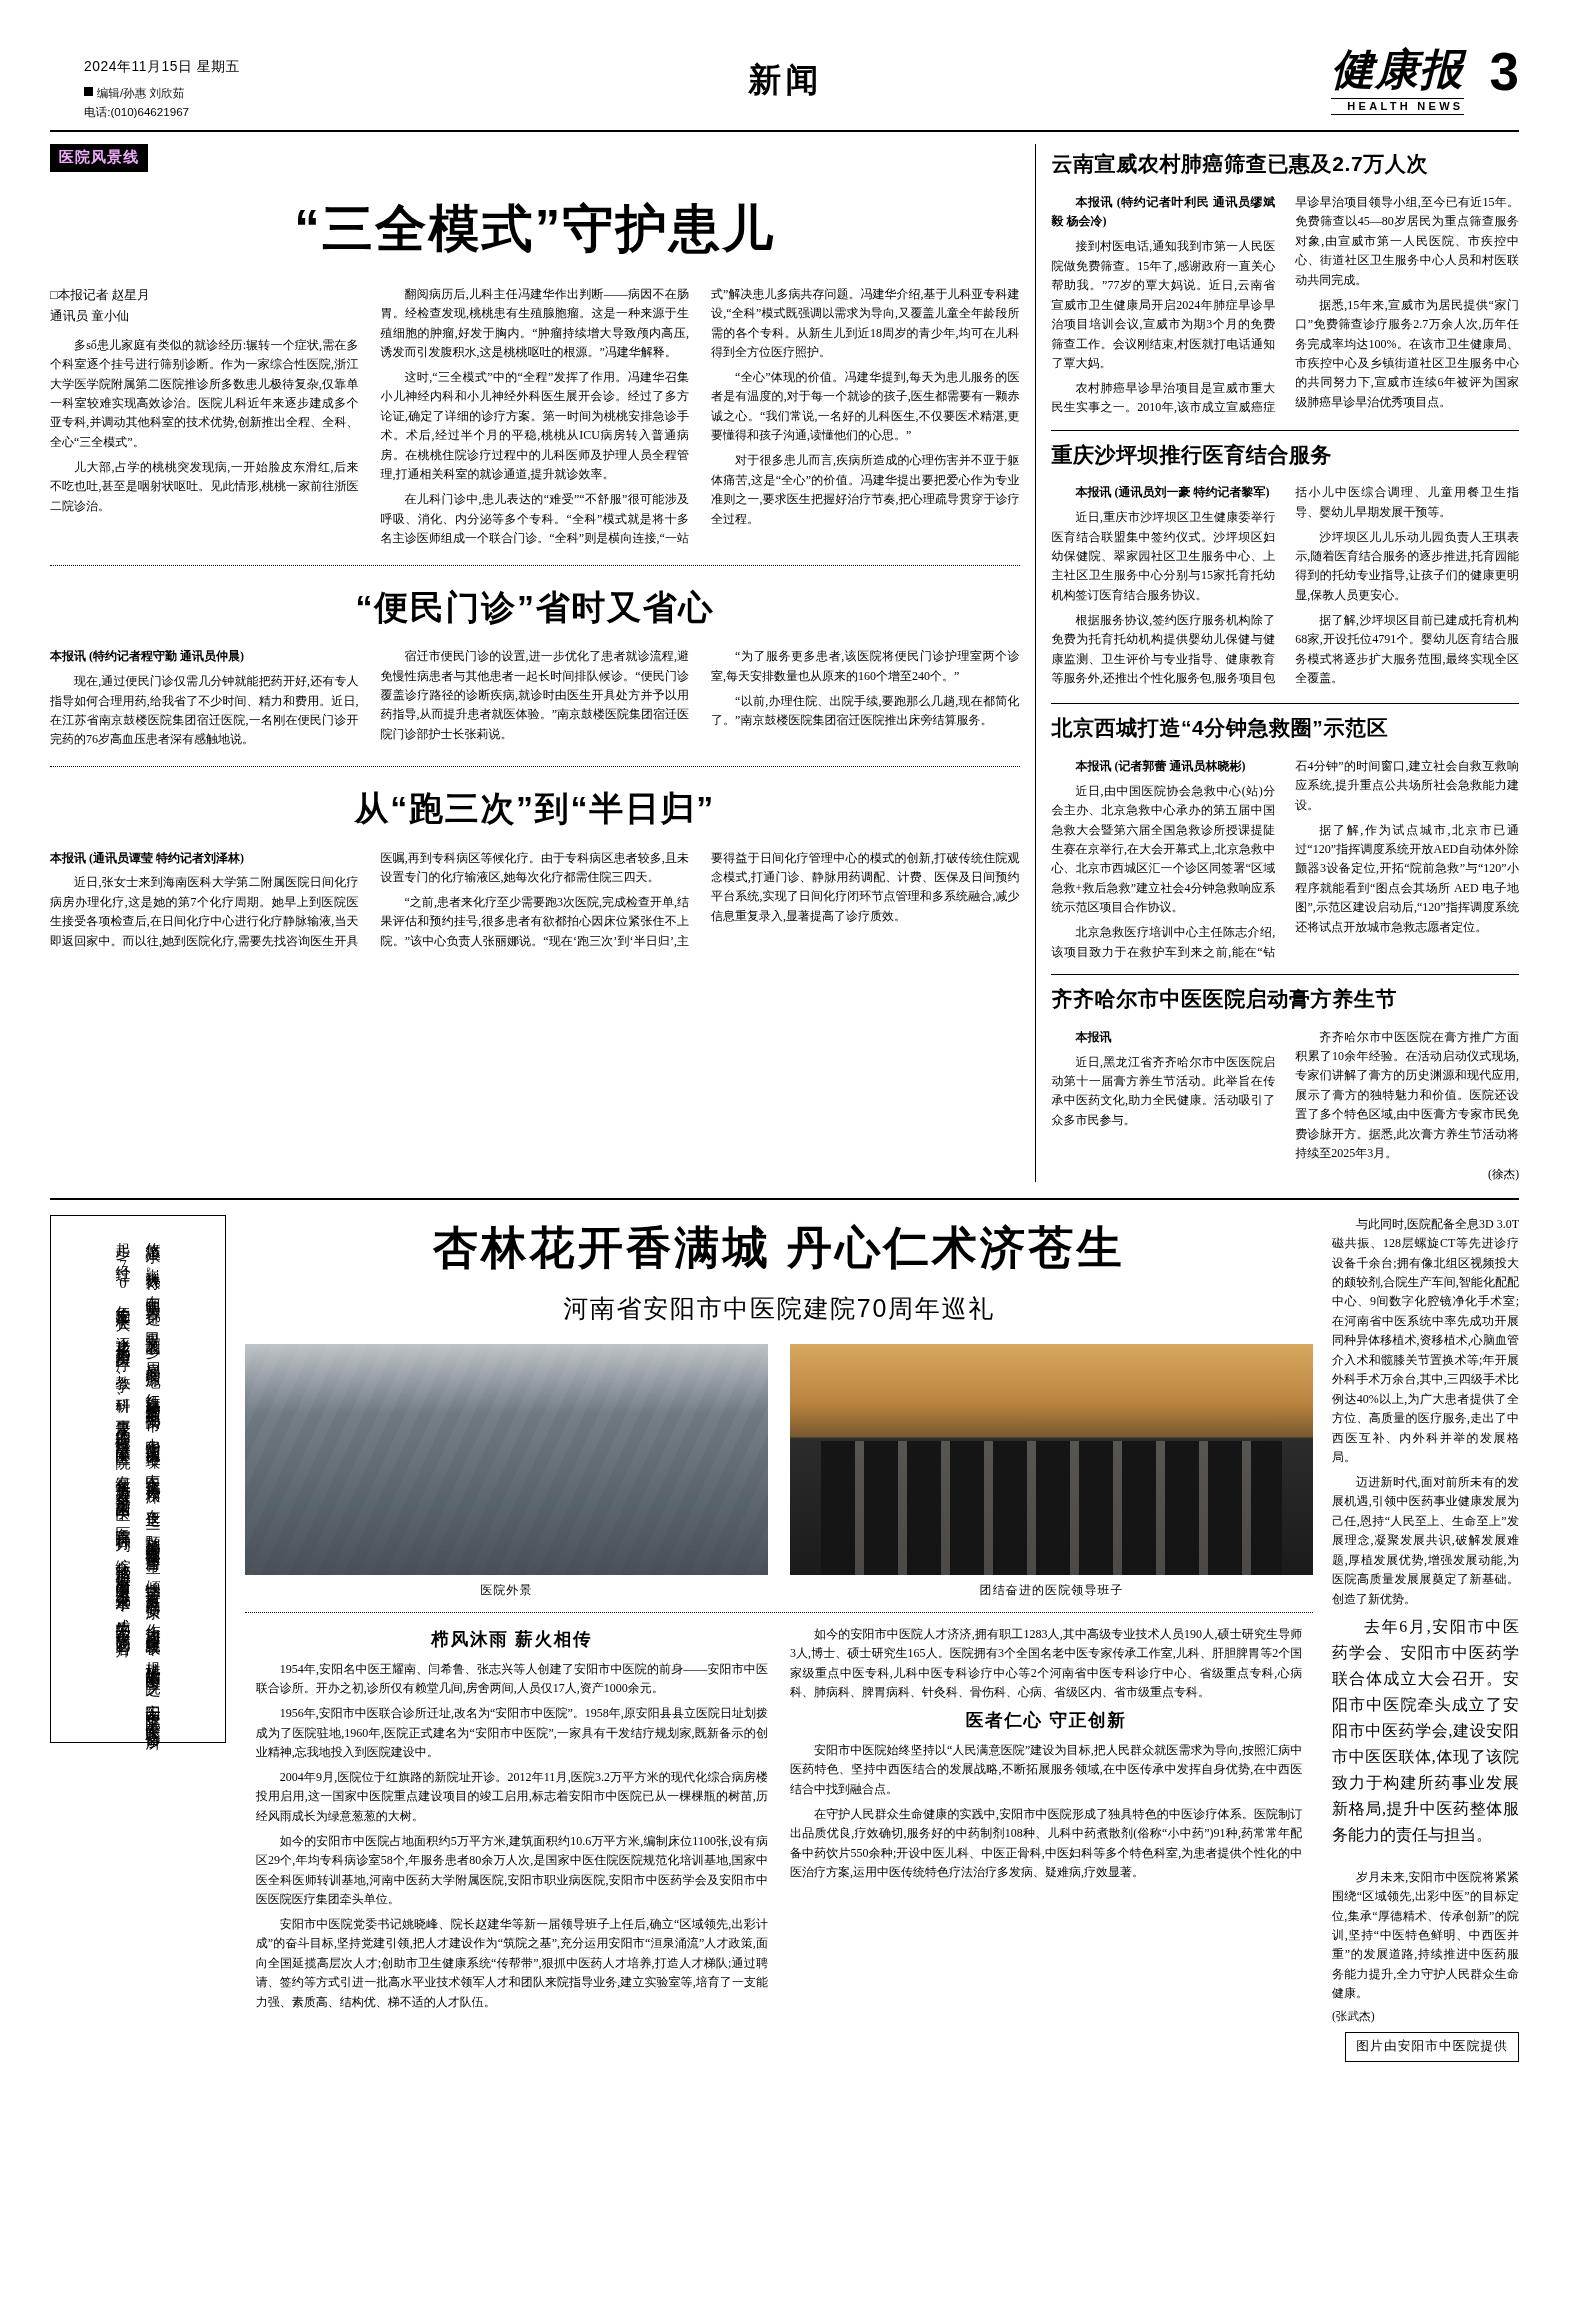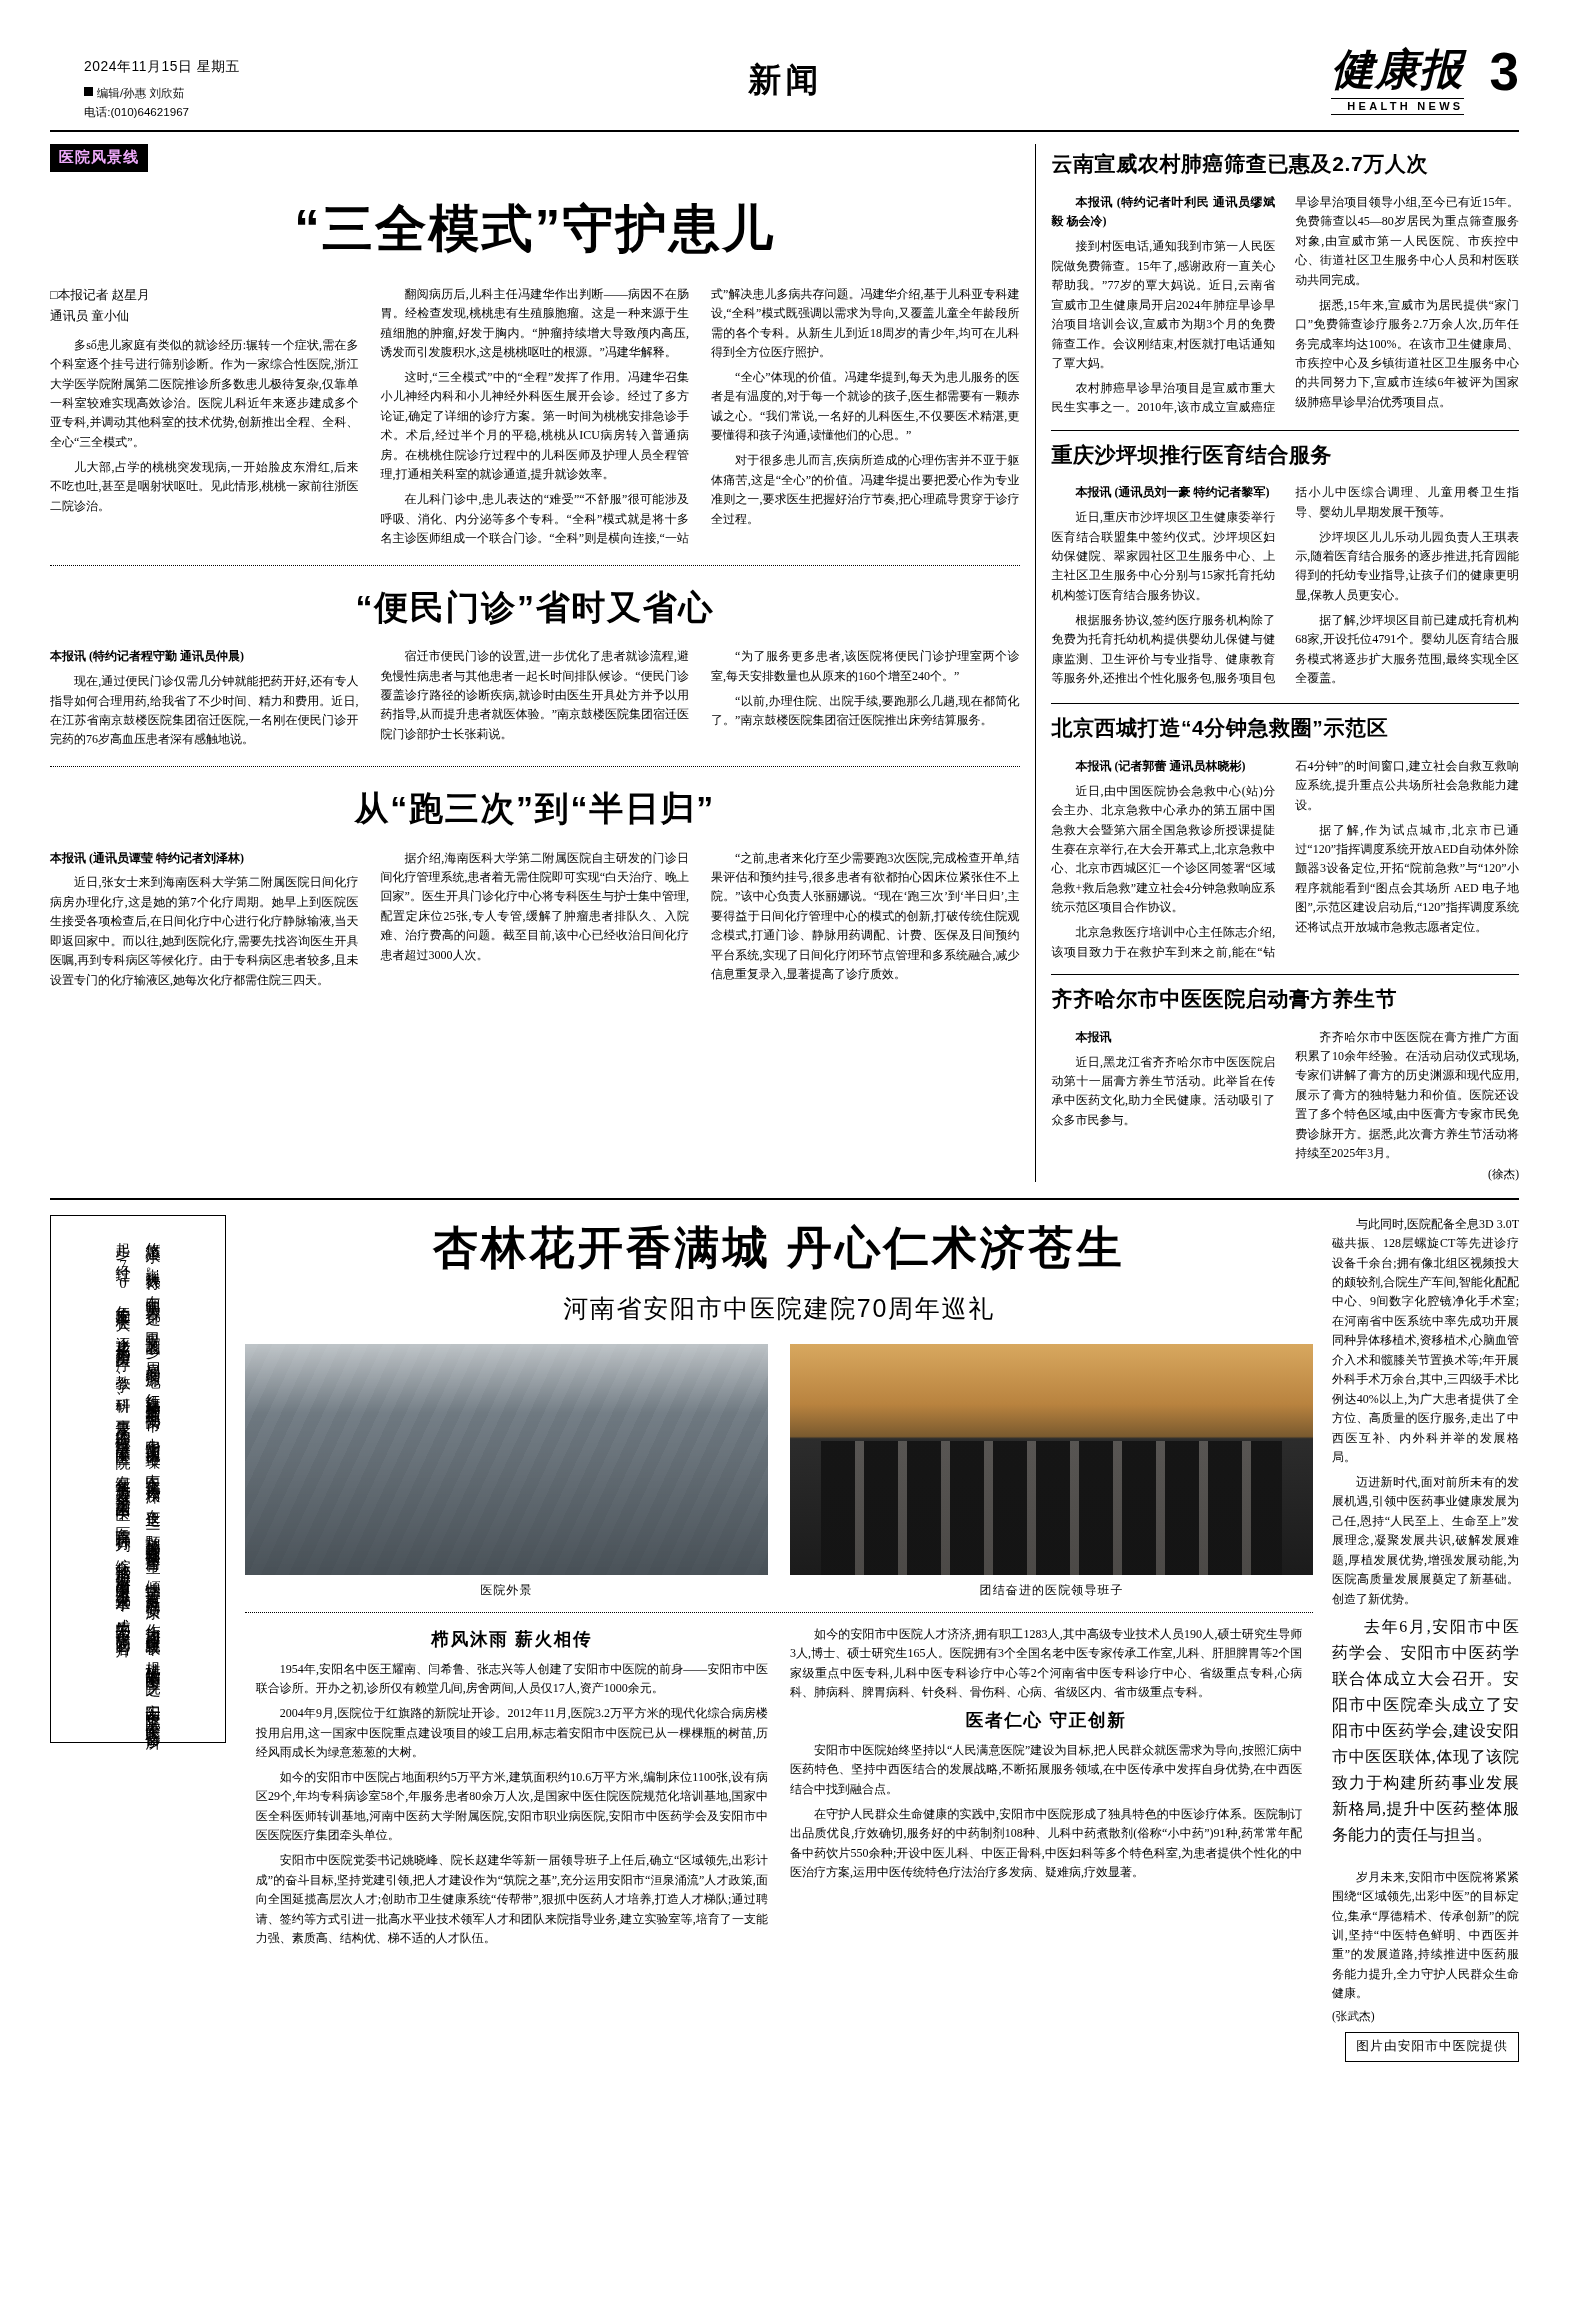--- a/index.html
+++ b/index.html
@@ -385,21 +385,20 @@
       </div>
 
       <div class="dotted-sep"></div>
 
       
       <div>
         <div class="headline-2">从“跑三次”到“半日归”</div>
         <div class="cols-3">
           <p class="body noindent"><span class="lead">本报讯 (通讯员谭莹 特约记者刘泽林)</span></p>
           <p class="body">近日,张女士来到海南医科大学第二附属医院日间化疗病房办理化疗,这是她的第7个化疗周期。她早上到医院医生接受各项检查后,在日间化疗中心进行化疗静脉输液,当天即返回家中。而以往,她到医院化疗,需要先找咨询医生开具医嘱,再到专科病区等候化疗。由于专科病区患者较多,且未设置专门的化疗输液区,她每次化疗都需住院三四天。</p>
-          <p class="body">据介绍,海南医科大学第二附属医院自主研发的门诊日间化疗管理系统,患者着无需住院即可实现“白天治疗、晚上回家”。医生开具门诊化疗中心将专科医生与护士集中管理,配置定床位25张,专人专管,缓解了肿瘤患者排队久、入院难、治疗费高的问题。截至目前,该中心已经收治日间化疗患者超过3000人次。</p>
           <p class="body">“之前,患者来化疗至少需要跑3次医院,完成检查开单,结果评估和预约挂号,很多患者有欲都拍心因床位紧张住不上院。”该中心负责人张丽娜说。“现在‘跑三次’到‘半日归’,主要得益于日间化疗管理中心的模式的创新,打破传统住院观念模式,打通门诊、静脉用药调配、计费、医保及日间预约平台系统,实现了日间化疗闭环节点管理和多系统融合,减少信息重复录入,显著提高了诊疗质效。</p>
         </div>
       </div>
     </div>
 
     <div class="right-zone">
 
       <div>
         <div class="r-head">云南宣威农村肺癌筛查已惠及2.7万人次</div>
         <div class="r-body r-cols">
@@ -467,20 +466,21 @@
         <div class="photo-box">
           <div class="photo group"></div>
           <div class="photo-cap">团结奋进的医院领导班子</div>
         </div>
       </div>
 
       <div class="bottom-cols">
         <div class="bcol">
           <div class="sub-head">栉风沐雨  薪火相传</div>
           <p>1954年,安阳名中医王耀南、闫希鲁、张志兴等人创建了安阳市中医院的前身——安阳市中医联合诊所。开办之初,诊所仅有赖堂几间,房舍两间,人员仅17人,资产1000余元。</p>
+          <p>1956年,安阳市中医联合诊所迁址,改名为“安阳市中医院”。1958年,原安阳县县立医院日址划拨成为了医院驻地,1960年,医院正式建名为“安阳市中医院”,一家具有干发结疗规划家,既新备示的创业精神,忘我地投入到医院建设中。</p>
           <p>2004年9月,医院位于红旗路的新院址开诊。2012年11月,医院3.2万平方米的现代化综合病房楼投用启用,这一国家中医院重点建设项目的竣工启用,标志着安阳市中医院已从一棵棵瓶的树苗,历经风雨成长为绿意葱葱的大树。</p>
           <p>如今的安阳市中医院占地面积约5万平方米,建筑面积约10.6万平方米,编制床位1100张,设有病区29个,年均专科病诊室58个,年服务患者80余万人次,是国家中医住院医院规范化培训基地,国家中医全科医师转训基地,河南中医药大学附属医院,安阳市职业病医院,安阳市中医药学会及安阳市中医医院医疗集团牵头单位。</p>
           <p>安阳市中医院党委书记姚晓峰、院长赵建华等新一届领导班子上任后,确立“区域领先,出彩计成”的奋斗目标,坚持党建引领,把人才建设作为“筑院之基”,充分运用安阳市“洹泉涌流”人才政策,面向全国延揽高层次人才;创助市卫生健康系统“传帮带”,狠抓中医药人才培养,打造人才梯队;通过聘请、签约等方式引进一批高水平业技术领军人才和团队来院指导业务,建立实验室等,培育了一支能力强、素质高、结构优、梯不适的人才队伍。</p>
         </div>
         <div class="bcol">
           <p>如今的安阳市中医院人才济济,拥有职工1283人,其中高级专业技术人员190人,硕士研究生导师3人,博士、硕士研究生165人。医院拥有3个全国名老中医专家传承工作室,儿科、肝胆脾胃等2个国家级重点中医专科,儿科中医专科诊疗中心等2个河南省中医专科诊疗中心、省级重点专科,心病科、肺病科、脾胃病科、针灸科、骨伤科、心病、省级区内、省市级重点专科。</p>
           <div class="sub-head">医者仁心  守正创新</div>
           <p>安阳市中医院始终坚持以“人民满意医院”建设为目标,把人民群众就医需求为导向,按照汇病中医药特色、坚持中西医结合的发展战略,不断拓展服务领域,在中医传承中发挥自身优势,在中西医结合中找到融合点。</p>
           <p>在守护人民群众生命健康的实践中,安阳市中医院形成了独具特色的中医诊疗体系。医院制订出品质优良,疗效确切,服务好的中药制剂108种、儿科中药煮散剂(俗称“小中药”)91种,药常常年配备中药饮片550余种;开设中医儿科、中医正骨科,中医妇科等多个特色科室,为患者提供个性化的中医治疗方案,运用中医传统特色疗法治疗多发病、疑难病,疗效显著。</p>
         </div>

